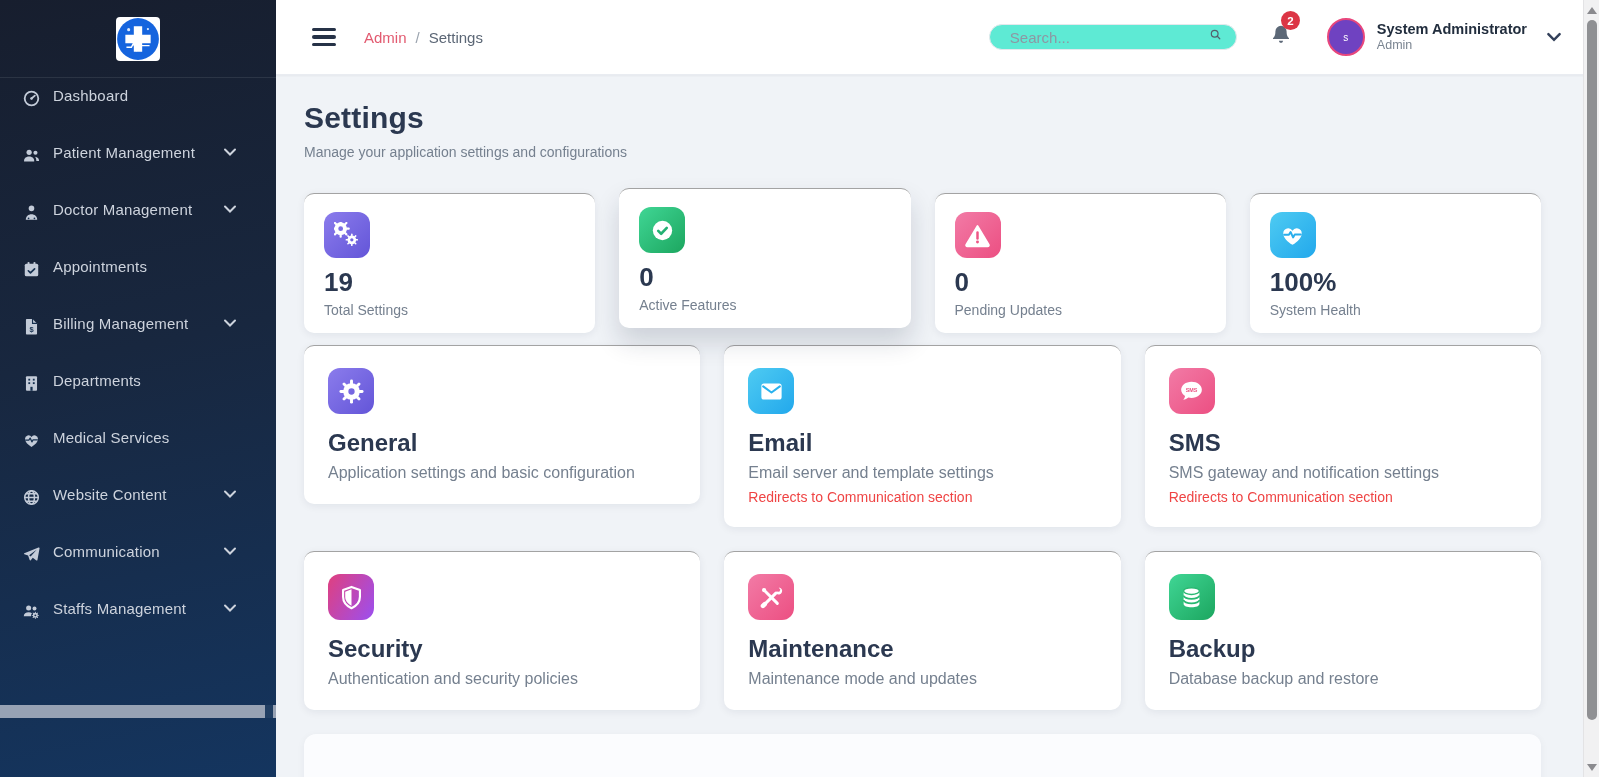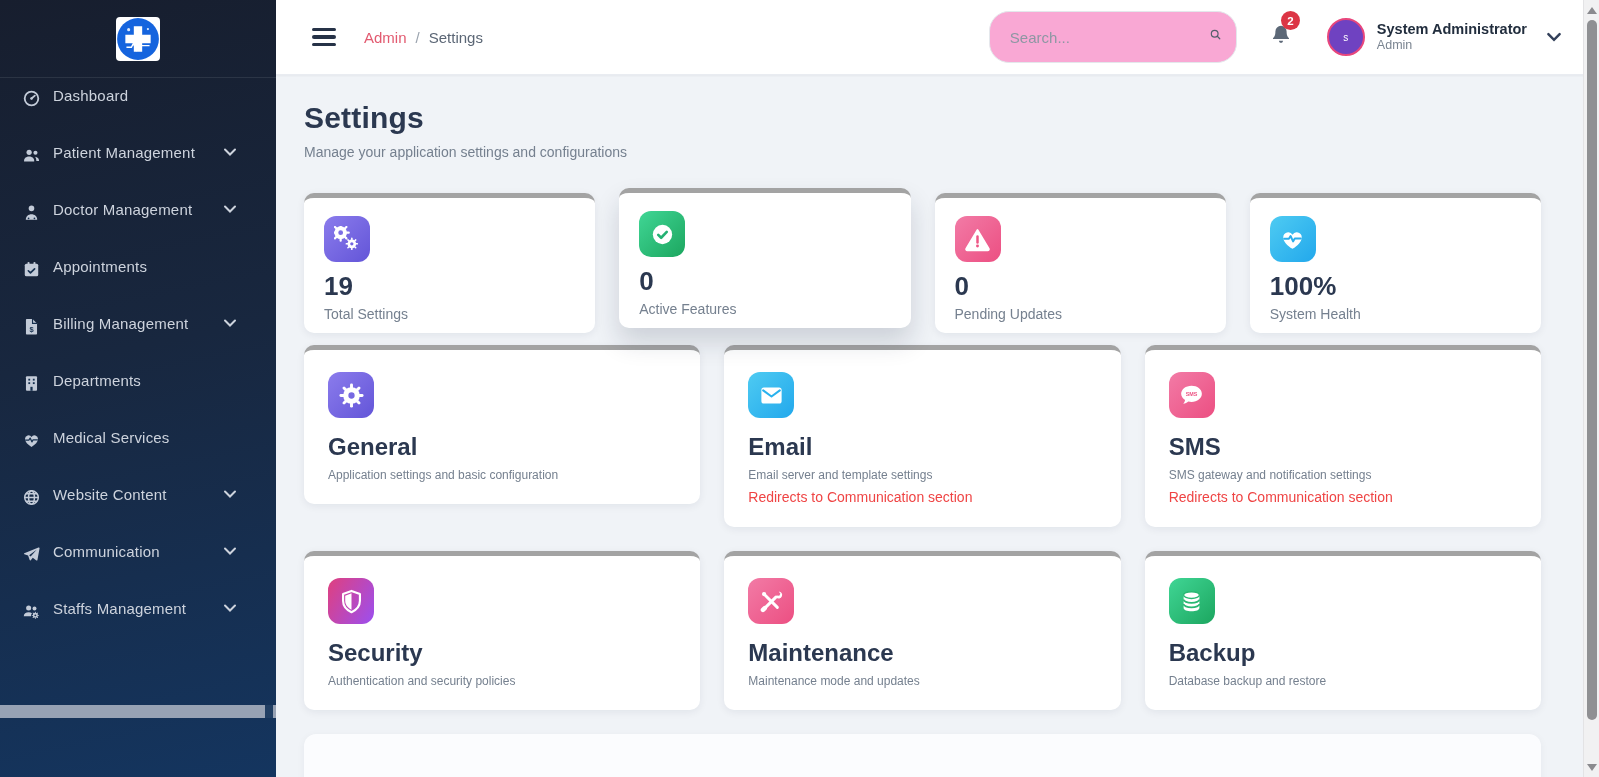--- a/index.html
+++ b/index.html
@@ -26,21 +26,21 @@
   .main-col { flex:1; display:flex; flex-direction:column; width:1307px; }
   .topbar { height:75px; background:#fff; border-bottom:1px solid #e9ecf1; box-shadow:0 1px 2px rgba(16,24,40,.05);
     display:flex; align-items:center; padding:0 36px 0 36px; position:relative; z-index:5; }
   .hamburger { width:24px; height:18px; display:flex; flex-direction:column; justify-content:space-between; cursor:pointer; margin-right:28px; }
   .hamburger span { display:block; height:3.2px; border-radius:2px; background:#263247; }
   .crumbs { display:flex; align-items:center; gap:9px; font-size:15px; }
   .crumb-root { color:#e25a70; text-decoration:none; cursor:pointer; }
   .crumb-sep { color:#9aa3ae; }
   .crumb-cur { color:#5b6675; }
   .topbar-right { margin-left:auto; display:flex; align-items:center; }
-  .search-pill { width:248px; height:52px; background:#f9a8d4; border:1px solid #e4e8ec; border-radius:20px;
+  .search-pill { width:248px; height:26px; background:#5eead4; border:1px solid #e4e8ec; border-radius:20px;
     display:flex; align-items:center; padding:0 14px 0 20px; }
   .search-pill input { flex:1; border:none; outline:none; background:transparent; font-size:15px; color:#3c4654;
     font-family:"Liberation Sans", sans-serif; }
   .search-pill input::placeholder { color:#8d97a3; }
   .search-icon { width:20px; height:20px; color:#535e6b; cursor:pointer; }
   .bell-wrap { position:relative; margin:0 34px 0 32px; cursor:pointer; }
   .bell-wrap svg { width:24px; height:24px; color:#5c6877; }
   .badge { position:absolute; top:-12px; left:12px; min-width:19px; height:19px; padding:0 5px; background:#dc3545; color:#fff;
     border-radius:10px; font-size:11.5px; font-weight:bold; display:flex; align-items:center; justify-content:center; }
   .user-chip { display:flex; align-items:center; gap:12px; cursor:pointer; }
@@ -50,32 +50,32 @@
   .user-name { font-size:14.5px; font-weight:bold; color:#222e3e; }
   .user-role { font-size:12.5px; color:#7b8591; }
   .user-caret { width:18px; height:18px; color:#33405a; margin-left:6px; }
 
   
   .content { flex:1; background:#f0f3f7; padding:26px 58px 0 28px; overflow:hidden; }
   .page-title { font-size:30px; font-weight:800; color:#2b3850; letter-spacing:.2px; }
   .page-sub { margin-top:9px; font-size:14px; color:#75808f; }
 
   .stats-grid { display:grid; grid-template-columns:repeat(4,1fr); gap:24px; margin-top:33px; align-items:start; }
-  .card { background:#fff; border-radius:10px; border-top:5px solid #a3a3a3; box-shadow:0 2px 8px rgba(20,30,55,.07); }
+  .card { background:#fff; border-radius:10px; border-top:1px solid #a3a3a3; box-shadow:0 2px 8px rgba(20,30,55,.07); }
   .stat-card { padding:18px 20px 18px 20px; height:140px; }
   .stat-card.elevated { transform:translateY(-5px); box-shadow:0 14px 26px rgba(20,30,55,.16); }
   .tile-icon { width:46px; height:46px; border-radius:12px; display:flex; align-items:center; justify-content:center; }
   .tile-icon svg { width:27px; height:27px; }
   .stat-value { margin-top:9px; font-size:26px; font-weight:800; color:#2b3850; }
   .stat-label { margin-top:4px; font-size:14px; color:#75808f; }
 
   .cat-grid { display:grid; grid-template-columns:repeat(3,1fr); gap:24px; margin-top:12px; align-items:start; }
   .cat-card { padding:22px 24px; cursor:pointer; }
   .cat-title { margin-top:15px; font-size:24px; font-weight:800; color:#2b3850; }
-  .cat-desc { margin-top:7px; font-size:12px; color:#75808f; }
+  .cat-desc { margin-top:7px; font-size:16px; color:#75808f; }
   .cat-note { margin-top:7px; font-size:14px; color:#ef4444; }
   .cat-note:empty { display:none; }
 
   .partial-card { margin-top:24px; height:60px; background:#fbfcfe; border-radius:12px; box-shadow:0 2px 8px rgba(20,30,55,.05); }
 
   
   .g-purple { background:linear-gradient(135deg,#8b7cec,#6355d8); }
   .g-green  { background:linear-gradient(135deg,#40d695,#1ca65f); }
   .g-pink   { background:linear-gradient(135deg,#f27ba6,#ec4f82); }
   .g-cyan   { background:linear-gradient(135deg,#4ecbf2,#22a8ec); }

